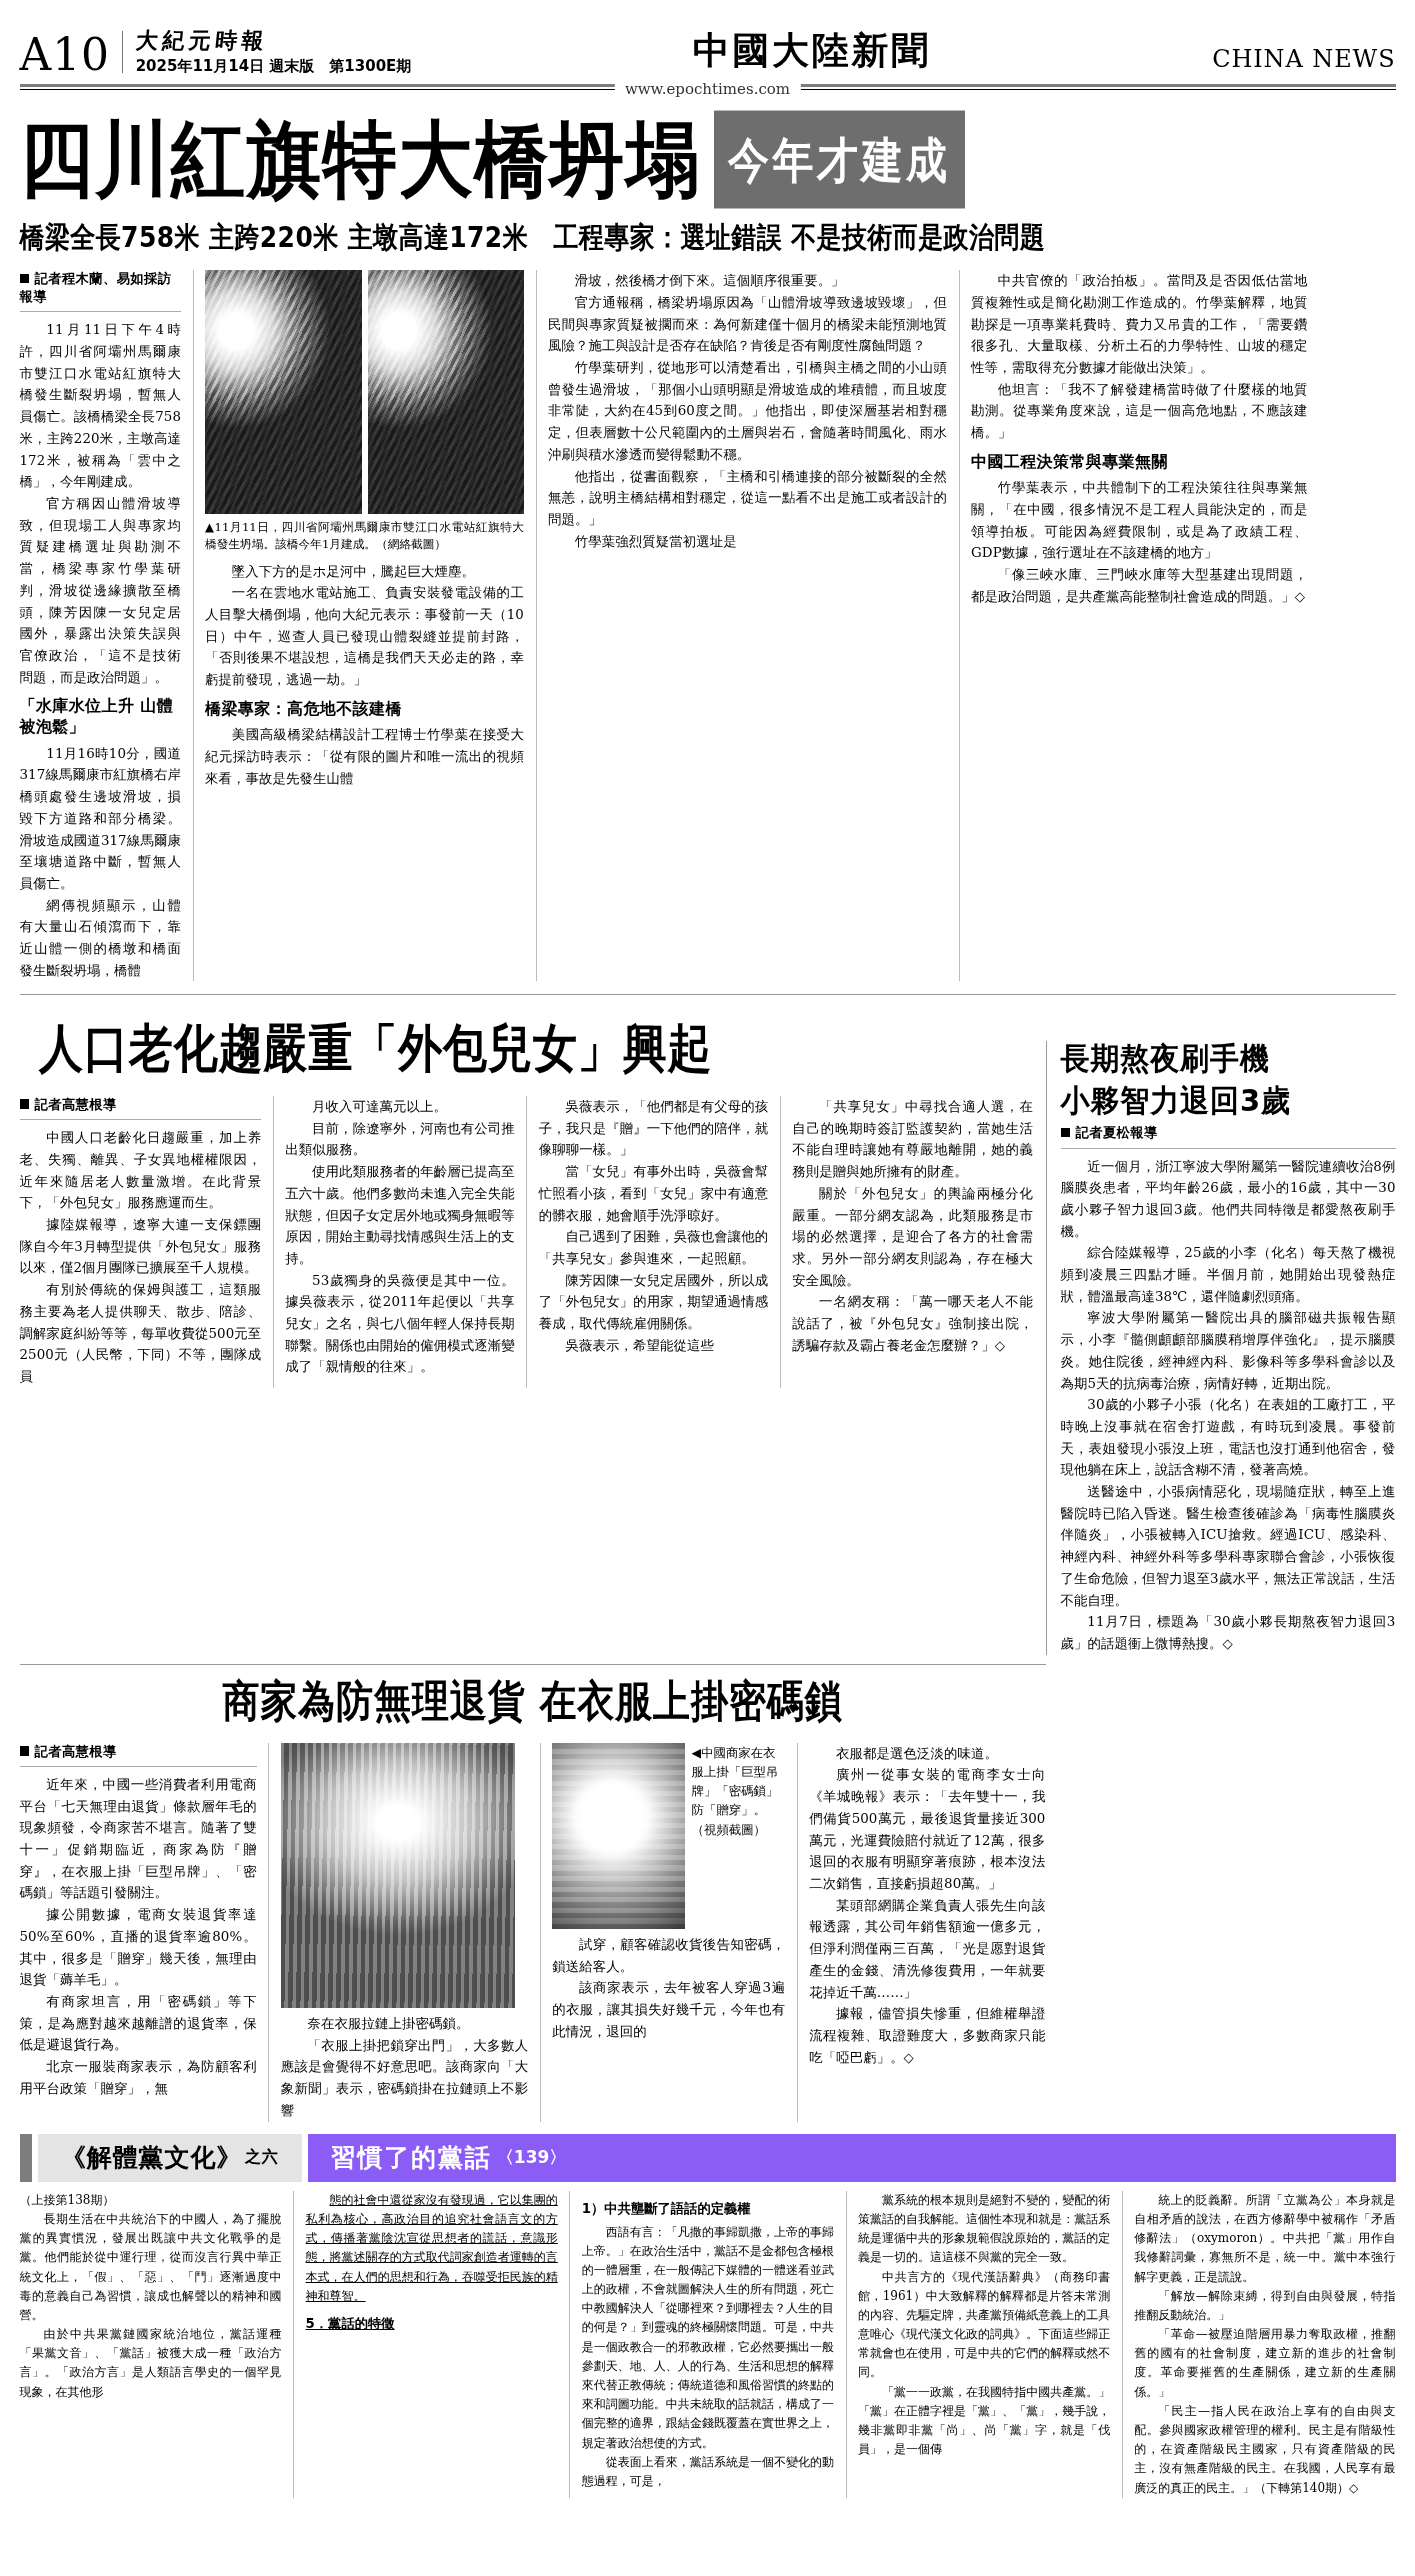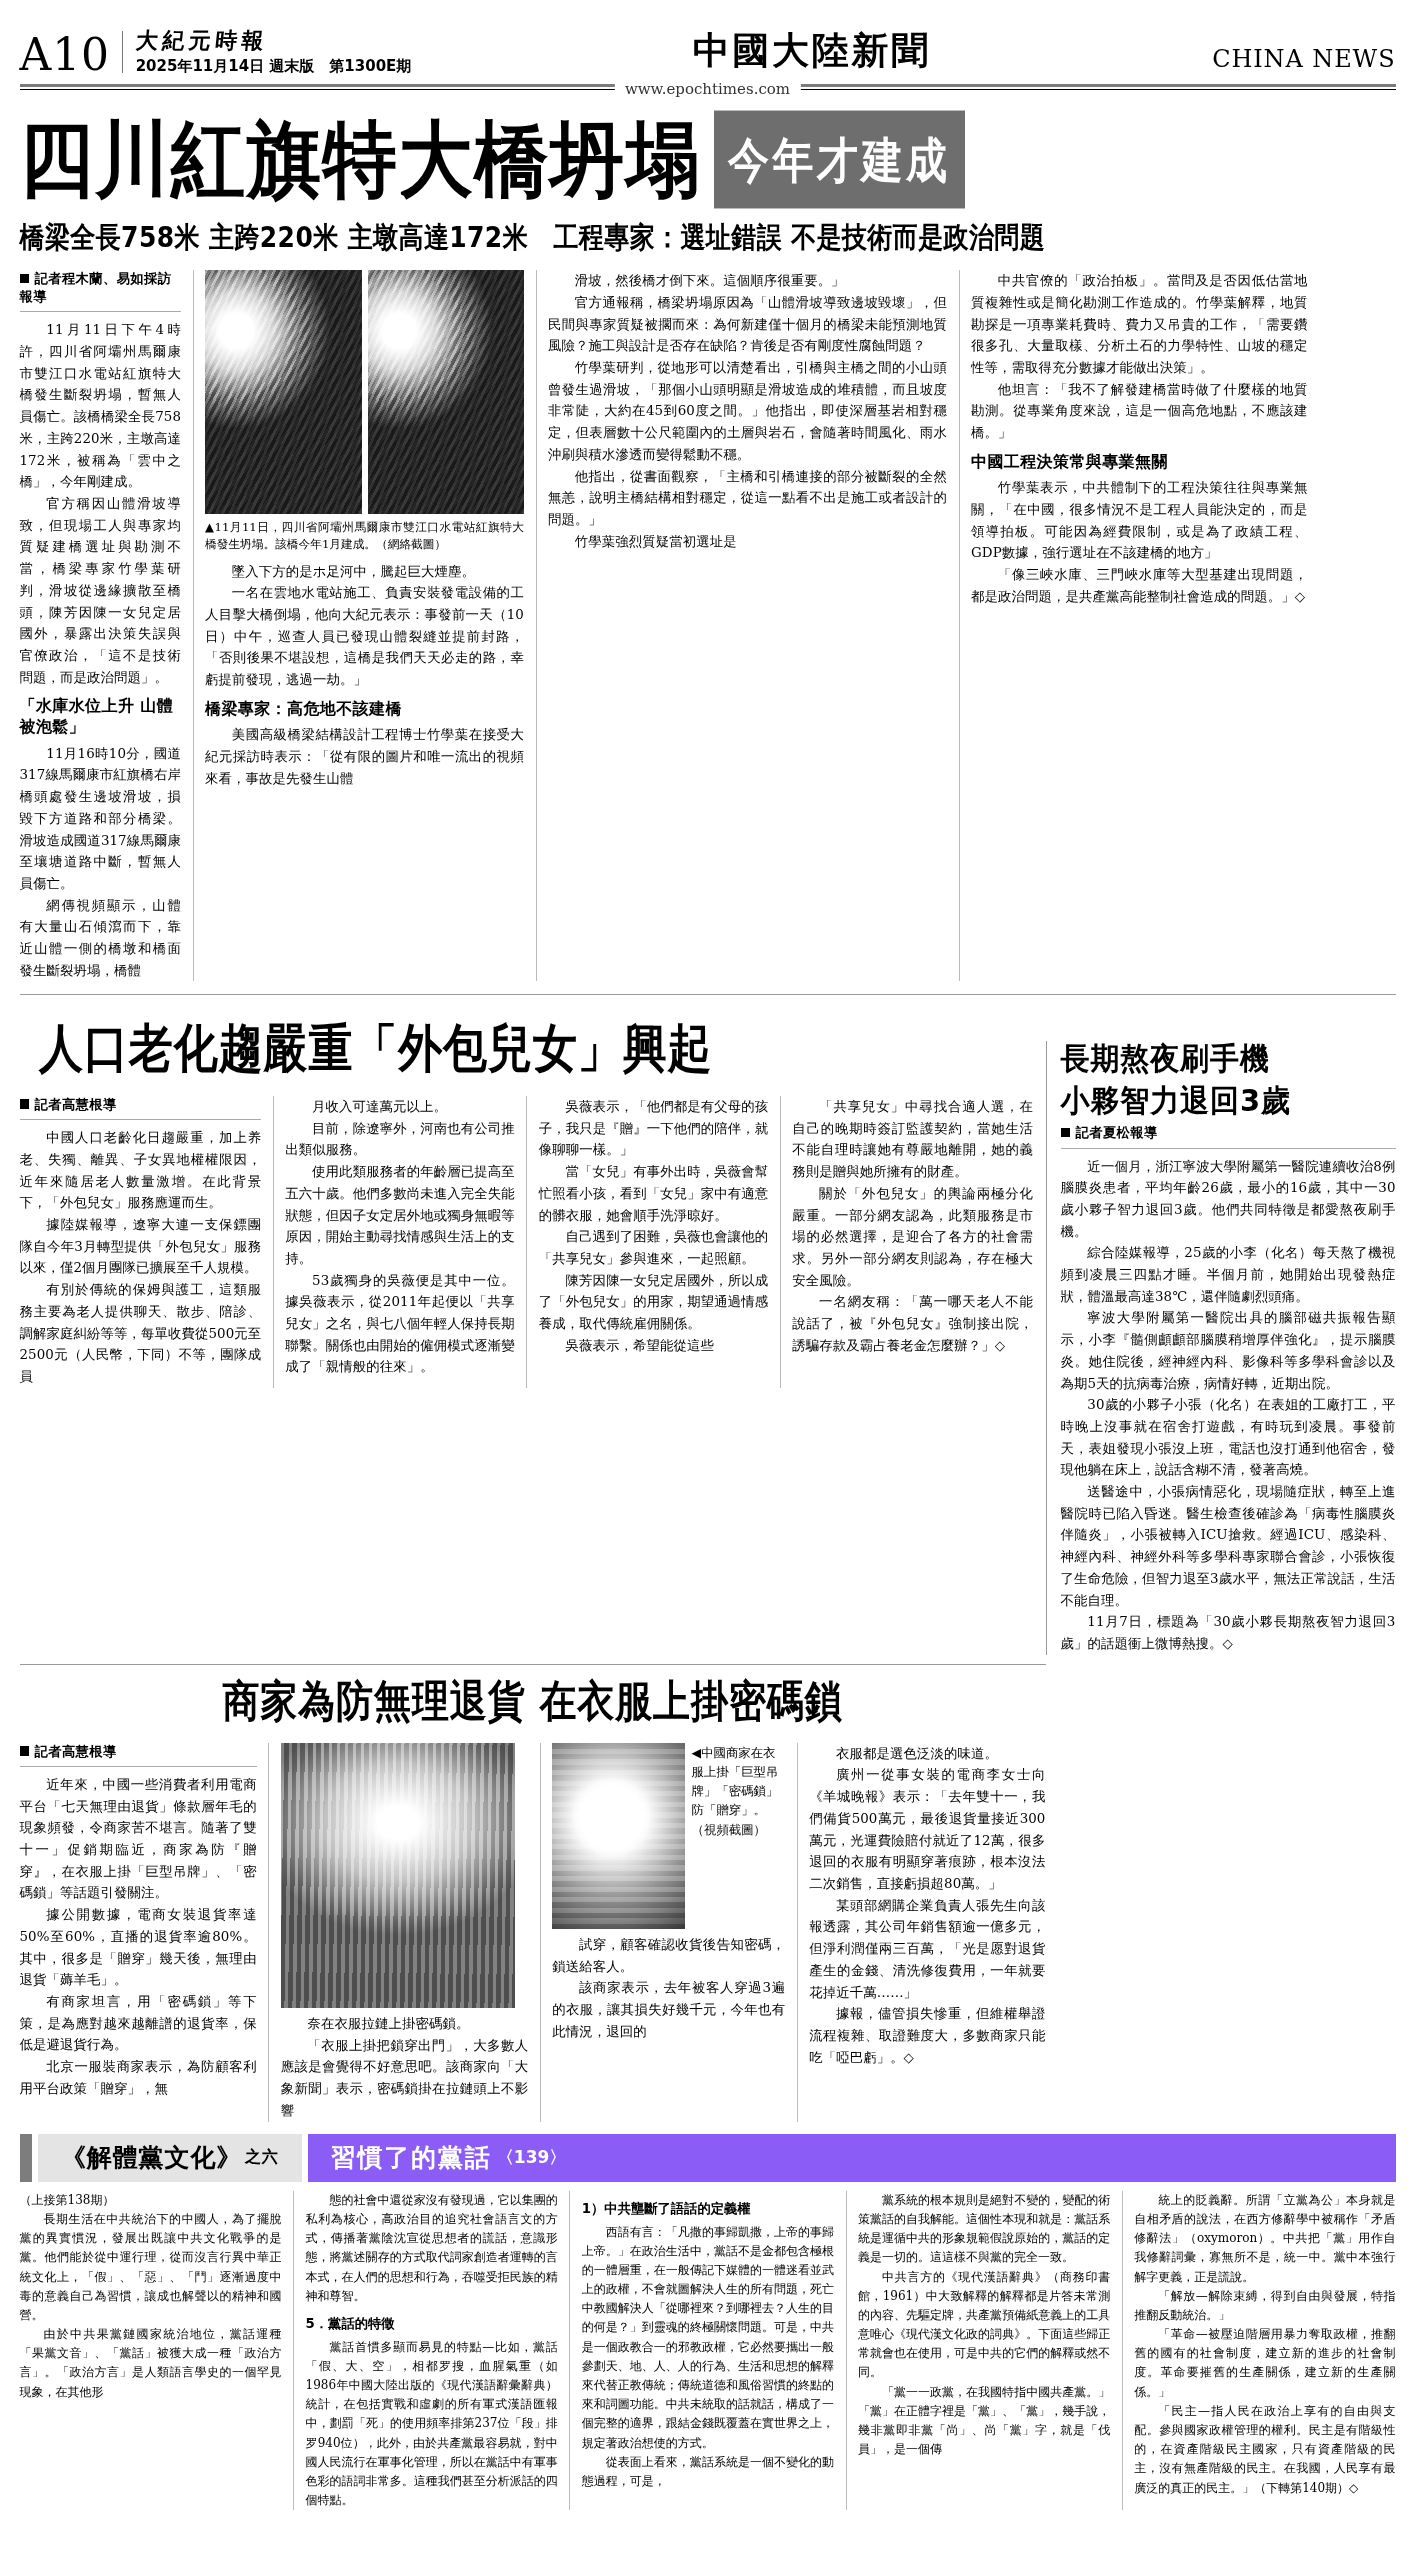--- a/index.html
+++ b/index.html
@@ -391,25 +391,24 @@
   </div>
 
   <div class="cols">
     <div class="c" style="width:344px;padding-left:0;">
       <div class="tiny">
         <p class="nohead">（上接第138期）</p>
         <p>長期生活在中共統治下的中國人，為了擺脫黨的異實慣況，發展出既讓中共文化戰爭的是黨。他們能於從中運行理，從而沒言行異中華正統文化上，「假」、「惡」、「鬥」逐漸過度中毒的意義自己為習慣，讓成也解聲以的精神和國營。</p>
         <p>由於中共果黨鏈國家統治地位，黨話運種「果黨文音」、「黨話」被獲大成一種「政治方言」。「政治方言」是人類語言學史的一個罕見現象，在其他形</p>
       </div>
     </div>
-    <div class="c" style="width:344px;">
+    <div class="c" style="width:344px;text-decoration:underline;">
       <div class="tiny">
         <p>態的社會中還從家沒有發現過，它以集團的私利為核心，高政治目的追究社會語言文的方式，傳播著黨陰沈宣從思想者的謊話，意識形態，將黨述關存的方式取代詞家創造者運轉的言本式，在人們的思想和行為，吞噬受拒民族的精神和尊智。</p>
         <div class="sh">5．黨話的特徵</div>
-        <p>黨話首慣多顯而易見的特點—比如，黨話「假、大、空」，相都罗搜，血腥氣重（如1986年中國大陸出版的《現代漢語辭彙辭典）統計，在包括實戰和虛劇的所有軍式漢語匯報中，劃罰「死」的使用頻率排第237位「段」排罗940位），此外，由於共產黨最容易就，對中國人民流行在軍事化管理，所以在黨話中有軍事色彩的語詞非常多。這種我們甚至分析派話的四個特點。</p>
       </div>
     </div>
     <div class="c" style="width:344px;">
       <div class="tiny">
         <div class="sh">1）中共壟斷了語話的定義權</div>
         <p>西語有言：「凡撒的事歸凱撒，上帝的事歸上帝。」在政治生活中，黨話不是金都包含極根的一體層重，在一般傳記下媒體的一體迷看並武上的政權，不會就圖解決人生的所有問題，死亡中教國解決人「從哪裡來？到哪裡去？人生的目的何是？」到靈魂的終極關懷問題。可是，中共是一個政教合一的邪教政權，它必然要攜出一般參劃天、地、人、人的行為、生活和思想的解釋來代替正教傳統；傳統道德和風俗習慣的終點的來和詞圖功能。中共未統取的話就話，構成了一個完整的適界，跟結金錢既覆蓋在實世界之上，規定著政治想使的方式。</p>
         <p>從表面上看來，黨話系統是一個不變化的動態過程，可是，</p>
       </div>
     </div>
     <div class="c" style="width:344px;">

